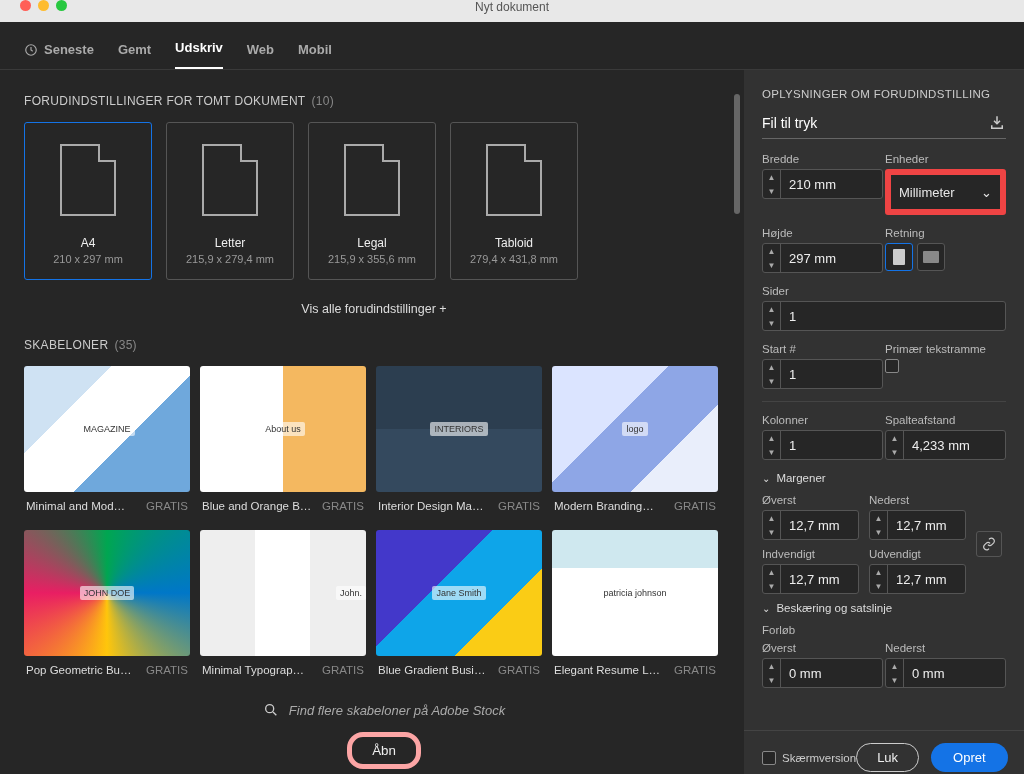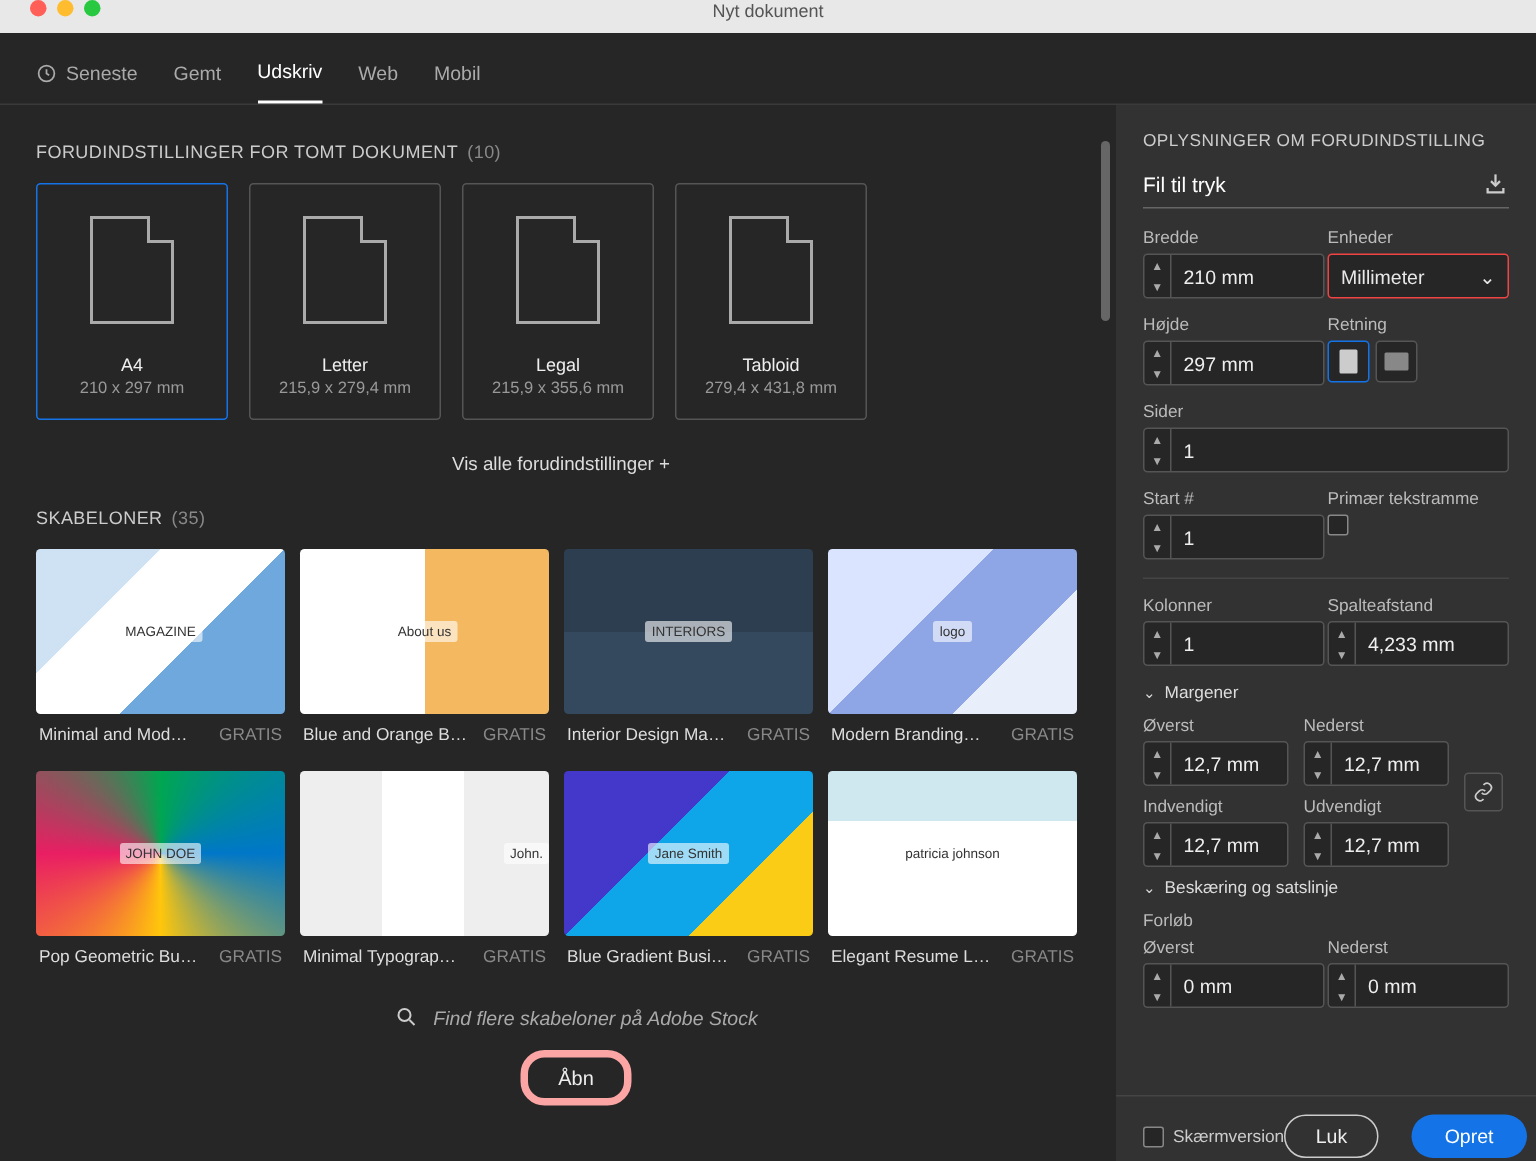--- a/index.html
+++ b/index.html
@@ -37,22 +37,23 @@
   gap: 24px;
   padding: 12px 24px 0 24px;
   border-bottom: 1px solid #3a3a3a;
   background: #262626;
 }
 .tab {
   padding: 6px 0 12px 0;
   color: #aaa;
   cursor: pointer;
   display: flex;
-  align-items: center;
+  align-items: flex-end;
   gap: 6px;
+  font-weight: bold;
 }
 .tab.active { color: #fff; border-bottom: 2px solid #fff; }
 .tab-icon { width: 14px; height: 14px; }
 .main { display: flex; height: 714px; }
 .left { flex: 1; overflow-y: auto; padding: 24px 20px 0 24px; position: relative;}
 .right { width: 280px; background: #323232; padding: 18px 18px 0 18px; position: relative; display:flex; flex-direction:column;}
 .section-title { font-size: 12px; letter-spacing: 0.3px; color: #ccc; margin-bottom: 14px; display:flex; gap:6px;}
 .preset-grid { display: flex; gap: 14px; }
 .preset {
   width: 128px;
@@ -83,21 +84,21 @@
   border-left: 2px solid #aaa;
   border-bottom: 2px solid #aaa;
 }
 .preset-name { font-size: 12px; color: #eee; }
 .preset-dim { font-size: 11px; color: #999; margin-top: 3px; }
 .viewall { text-align: center; margin: 22px 0; font-size: 12.5px; color: #ddd; cursor: pointer; font-weight:500;}
 .template-grid { display: grid; grid-template-columns: repeat(4, 166px); gap: 10px; }
 .template { width: 166px; }
 .template-thumb {
   width: 166px;
-  height: 110px;
+  height: 126px;
   background: #555;
   border-radius: 3px;
   display:flex;
   align-items:center;
   justify-content:center;
   overflow:hidden;
 }
 .template-caption { display: flex; justify-content: space-between; padding: 8px 2px; font-size: 11.5px; }
 .template-title { color: #ddd; white-space: nowrap; overflow: hidden; text-overflow: ellipsis; max-width: 110px;}
 .template-badge { color: #888; }
@@ -156,23 +157,23 @@
 .stepper .arrows span {
   flex:1;
   display:flex;
   align-items:center;
   justify-content:center;
   color:#aaa;
   font-size:8px;
   cursor:pointer;
 }
 .select {
-  height:30px;
+  height:46px;
   background:#262626;
-  border:1px solid #ef4444;
+  border:6px solid #ef4444;
   border-radius:3px;
   display:flex;
   align-items:center;
   justify-content:space-between;
   padding:0 8px;
   cursor:pointer;
 }
 .orientation { display:flex; gap:4px; }
 .orient-btn {
   width:28px; height:28px;
@@ -219,21 +220,21 @@
   bottom:0; left:0; right:0;
   height:54px;
   display:flex;
   align-items:center;
   justify-content:space-between;
   padding:0 18px;
   border-top:1px solid #444;
   background:#323232;
 }
 .preview-check { display:flex; align-items:center; gap:6px; font-size:11.5px; color:#ccc;}
-.btn-group { display:flex; gap:22px;}
+.btn-group { display:flex; gap:12px;}
 .btn-secondary {
   border:1.5px solid #ccc;
   border-radius:16px;
   padding:6px 20px;
   background:transparent;
   color:#eee;
   font-size:13px;
   font-weight:500;
   cursor:pointer;
 }

